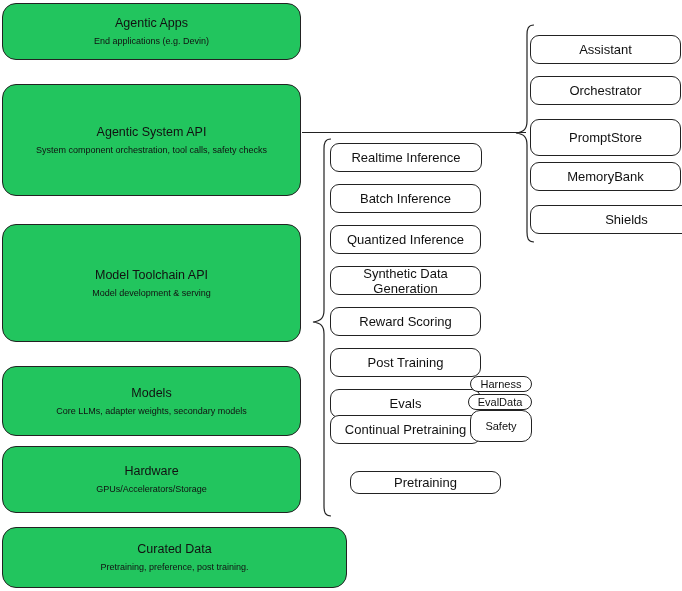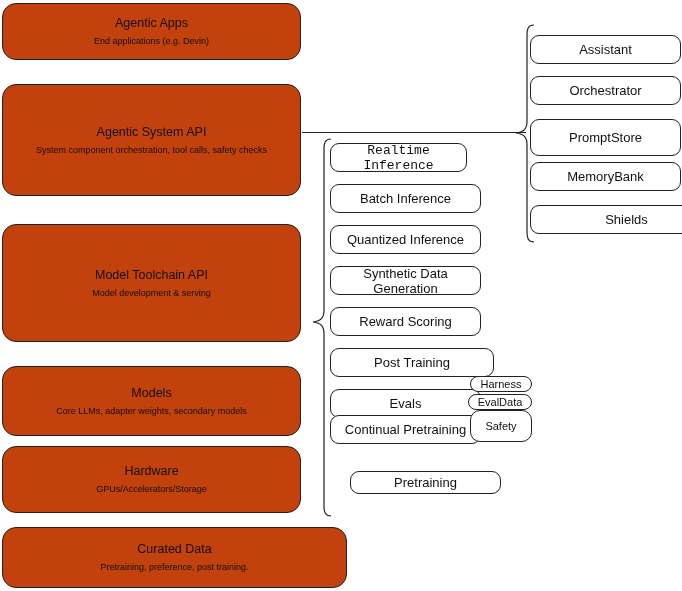--- a/index.html
+++ b/index.html
@@ -15,21 +15,21 @@
     font-family: "Liberation Sans", sans-serif;
     overflow: hidden;
   }
 
   
   .layer-box {
     position: absolute;
     box-sizing: border-box;
     border: 1px solid #222222;
     border-radius: 14px;
-    background: #c2410c;
+    background: #22c55e;
     display: flex;
     flex-direction: column;
     align-items: center;
     justify-content: center;
     text-align: center;
   }
   .layer-title {
     font-size: 12.5px;
     color: #111111;
     line-height: 17px;
@@ -122,36 +122,36 @@
     <div class="layer-title">Curated Data</div>
     <div class="layer-sub">Pretraining, preference, post training.</div>
   </div>
 
   <div class="connector" style="left:302px; top:132px; width:224px; height:1px;"></div>
 
   <svg class="brace" style="left:312px; top:138px;" width="20" height="380" viewBox="0 0 20 380">
     <path d="M19,1 C13,1 12,5 12,11 L12,172 C12,180 9,183 1,184 C9,185 12,188 12,196 L12,368 C12,374 13,378 19,378"></path>
   </svg>
 
-  <div class="pill" style="left:330px; top:143px; width:137px; height:29px;font-family:Liberation Mono, monospace;">
+  <div class="pill" style="left:330px; top:143px; width:152px; height:29px;">
     <span>Realtime Inference</span>
   </div>
   <div class="pill" style="left:330px; top:184px; width:151px; height:29px;">
     <span>Batch Inference</span>
   </div>
   <div class="pill" style="left:330px; top:225px; width:151px; height:29px;">
     <span>Quantized Inference</span>
   </div>
   <div class="pill" style="left:330px; top:266px; width:151px; height:29px;">
     <span>Synthetic Data Generation</span>
   </div>
   <div class="pill" style="left:330px; top:307px; width:151px; height:29px;">
     <span>Reward Scoring</span>
   </div>
-  <div class="pill" style="left:330px; top:348px; width:164px; height:29px;">
+  <div class="pill" style="left:330px; top:348px; width:151px; height:29px;">
     <span>Post Training</span>
   </div>
   <div class="pill" style="left:330px; top:389px; width:151px; height:29px;">
     <span>Evals</span>
   </div>
   <div class="pill" style="left:330px; top:415px; width:151px; height:29px;">
     <span>Continual Pretraining</span>
   </div>
   <div class="pill" style="left:350px; top:471px; width:151px; height:23px;">
     <span>Pretraining</span>

